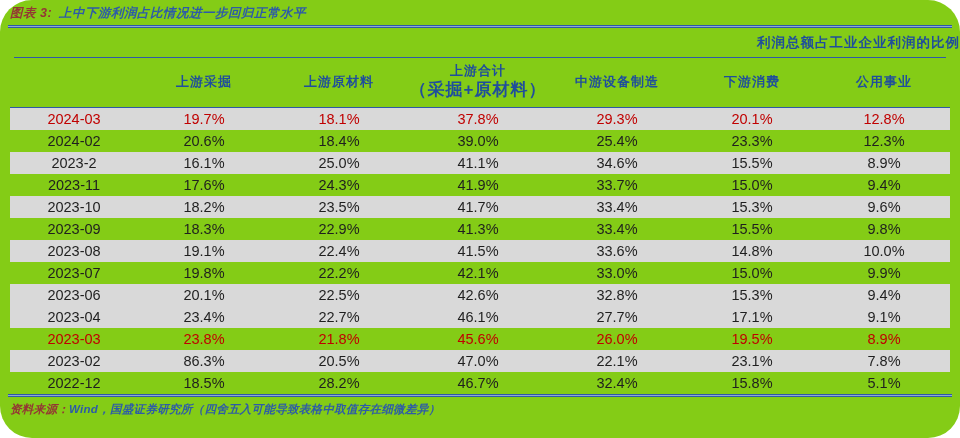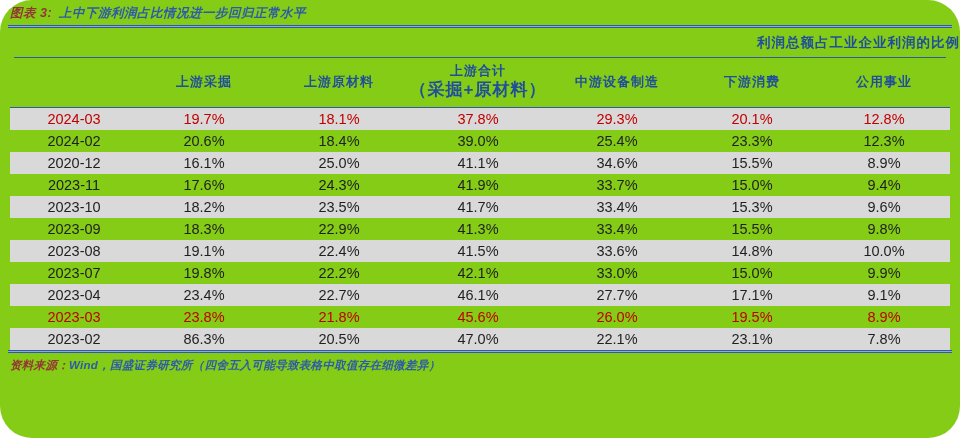--- a/index.html
+++ b/index.html
@@ -122,21 +122,21 @@
         <tr>
           <td>2024-02</td>
           <td>20.6%</td>
           <td>18.4%</td>
           <td>39.0%</td>
           <td>25.4%</td>
           <td>23.3%</td>
           <td>12.3%</td>
         </tr>
         <tr class="shaded">
-          <td>2020-12</td>
+          <td>2023-2</td>
           <td>16.1%</td>
           <td>25.0%</td>
           <td>41.1%</td>
           <td>34.6%</td>
           <td>15.5%</td>
           <td>8.9%</td>
         </tr>
         <tr>
           <td>2023-11</td>
           <td>17.6%</td>
@@ -174,20 +174,29 @@
           <td>10.0%</td>
         </tr>
         <tr>
           <td>2023-07</td>
           <td>19.8%</td>
           <td>22.2%</td>
           <td>42.1%</td>
           <td>33.0%</td>
           <td>15.0%</td>
           <td>9.9%</td>
+        </tr>
+        <tr class="shaded">
+          <td>2023-06</td>
+          <td>20.1%</td>
+          <td>22.5%</td>
+          <td>42.6%</td>
+          <td>32.8%</td>
+          <td>15.3%</td>
+          <td>9.4%</td>
         </tr>
         <tr class="shaded">
           <td>2023-04</td>
           <td>23.4%</td>
           <td>22.7%</td>
           <td>46.1%</td>
           <td>27.7%</td>
           <td>17.1%</td>
           <td>9.1%</td>
         </tr>
@@ -202,20 +211,29 @@
         </tr>
         <tr class="shaded">
           <td>2023-02</td>
           <td>86.3%</td>
           <td>20.5%</td>
           <td>47.0%</td>
           <td>22.1%</td>
           <td>23.1%</td>
           <td>7.8%</td>
         </tr>
+        <tr>
+          <td>2022-12</td>
+          <td>18.5%</td>
+          <td>28.2%</td>
+          <td>46.7%</td>
+          <td>32.4%</td>
+          <td>15.8%</td>
+          <td>5.1%</td>
+        </tr>
       </tbody>
   </table>
 
   <div class="rule thick"></div>
 
   <div class="footer">
     <span class="src-label">资料来源：</span><span class="src-text">Wind，国盛证券研究所（四舍五入可能导致表格中取值存在细微差异）</span>
   </div>
 
 </div>

